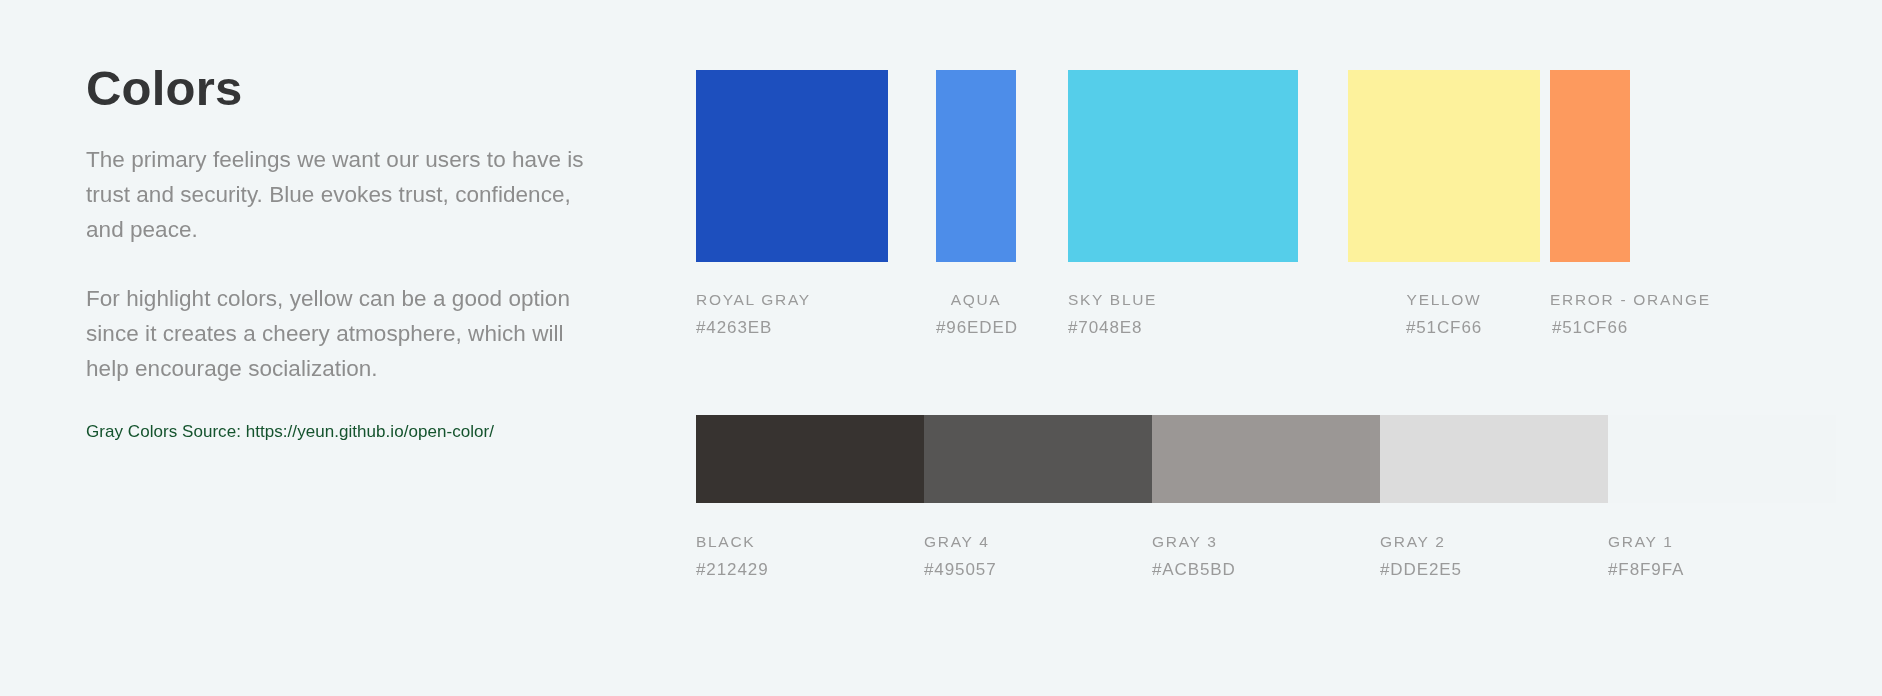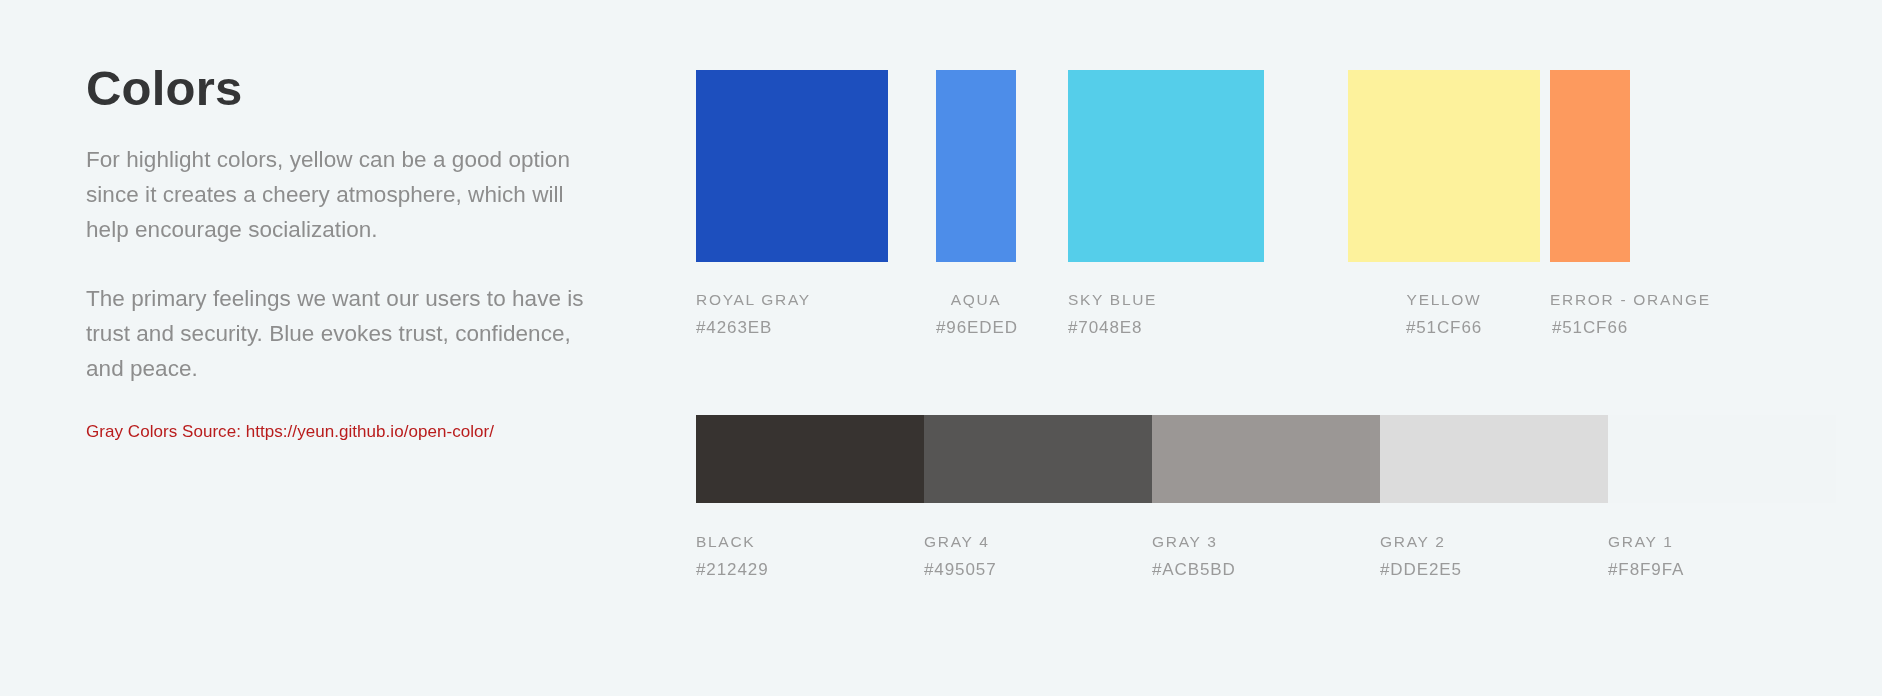--- a/index.html
+++ b/index.html
@@ -44,21 +44,21 @@
     line-height: 35px;
     color: #8d8d8d;
     margin: 0 0 34px 0;
     width: 500px;
     letter-spacing: 0.05px;
   }
 
   .source-note {
     font-size: 17px;
     line-height: 24px;
-    color: #b91c1c;
+    color: #14532d;
     margin: 0;
     letter-spacing: 0.05px;
   }
 
   
   .swatch-area {
     position: absolute;
     left: 696px;
     top: 0;
     width: 1140px;
@@ -141,42 +141,42 @@
     margin-top: 30px;
   }
 </style>
 </head>
 <body style="background: rgb(242, 246, 247);">
 
 <div id="page">
 
   <div class="left-col">
     <h1 class="page-title" style="color: rgb(52, 53, 54);">Colors</h1>
+    <p class="body-copy" style="color: rgb(141, 141, 141);">The primary feelings we want our users to have is trust and security. Blue evokes trust, confidence, and peace.</p>
     <p class="body-copy" style="color: rgb(141, 141, 141);">For highlight colors, yellow can be a good option since it creates a cheery atmosphere, which will help encourage socialization.</p>
-    <p class="body-copy" style="color: rgb(141, 141, 141);">The primary feelings we want our users to have is trust and security. Blue evokes trust, confidence, and peace.</p>
     <p class="source-note">Gray Colors Source: https://yeun.github.io/open-color/</p>
   </div>
 
   <div class="swatch-area">
 
     <div class="primary-row">
 
       <div class="swatch-item" id="sw0" style="left: 0px; width: 192px;">
         <span class="swatch-chip" style="background: rgb(29, 79, 190);"></span>
         <div class="swatch-name">ROYAL GRAY</div>
         <div class="swatch-hex">#4263EB</div>
       </div>
 
       <div class="swatch-item center-label" id="sw1" style="left: 240px; width: 80px;">
         <span class="swatch-chip" style="background: rgb(77, 141, 233);"></span>
         <div class="swatch-name">AQUA</div>
         <div class="swatch-hex">#96EDED</div>
       </div>
 
-      <div class="swatch-item" id="sw2" style="left: 372px; width: 196px;">
+      <div class="swatch-item" id="sw2" style="left: 372px; width: 230px;">
         <span class="swatch-chip" style="background: rgb(85, 206, 234);"></span>
         <div class="swatch-name">SKY BLUE</div>
         <div class="swatch-hex">#7048E8</div>
       </div>
 
       <div class="swatch-item center-label" id="sw3" style="left: 612px; width: 192px; padding-left: 40px;">
         <span class="swatch-chip" style="background: rgb(253, 242, 156);"></span>
         <div class="swatch-name">YELLOW</div>
         <div class="swatch-hex">#51CF66</div>
       </div>

